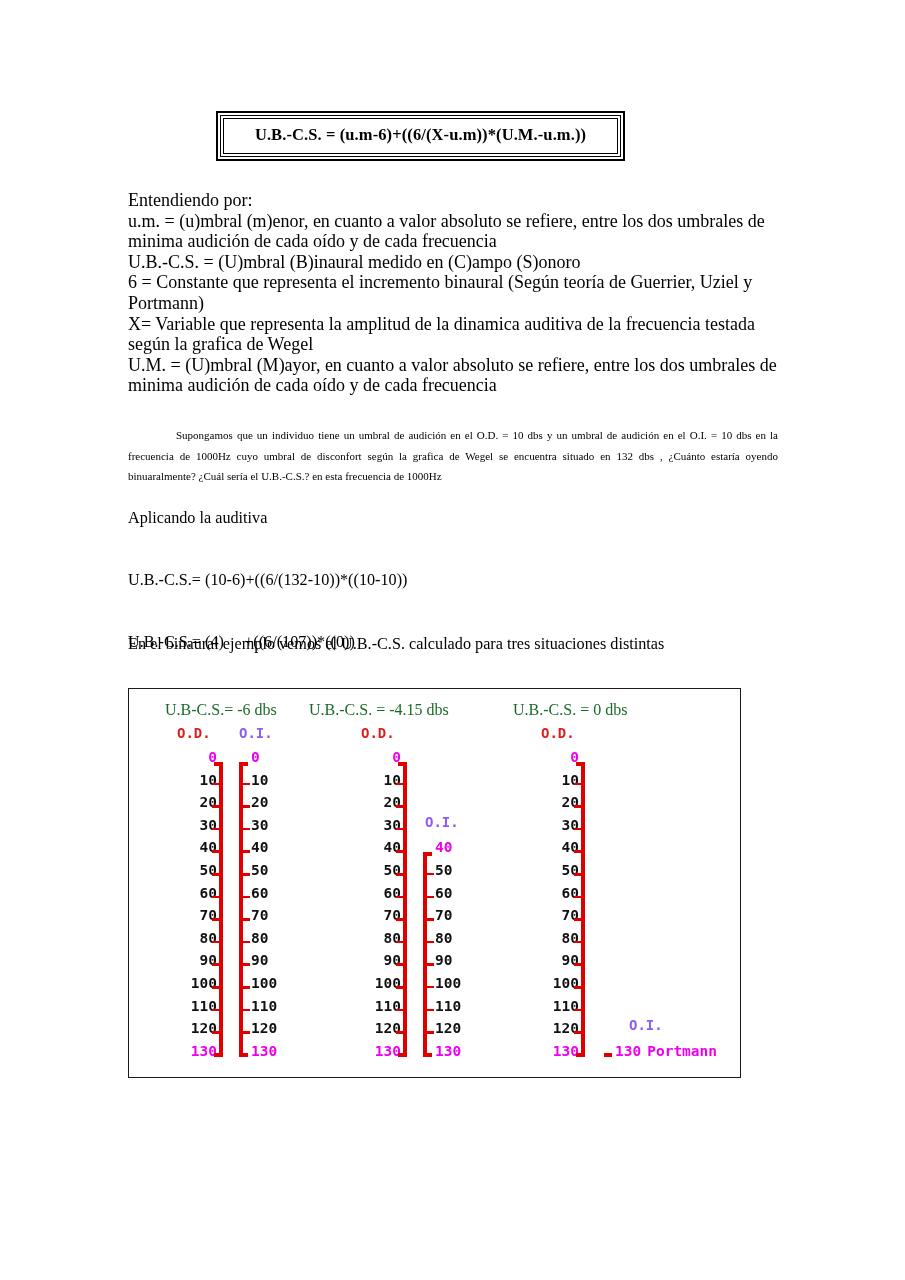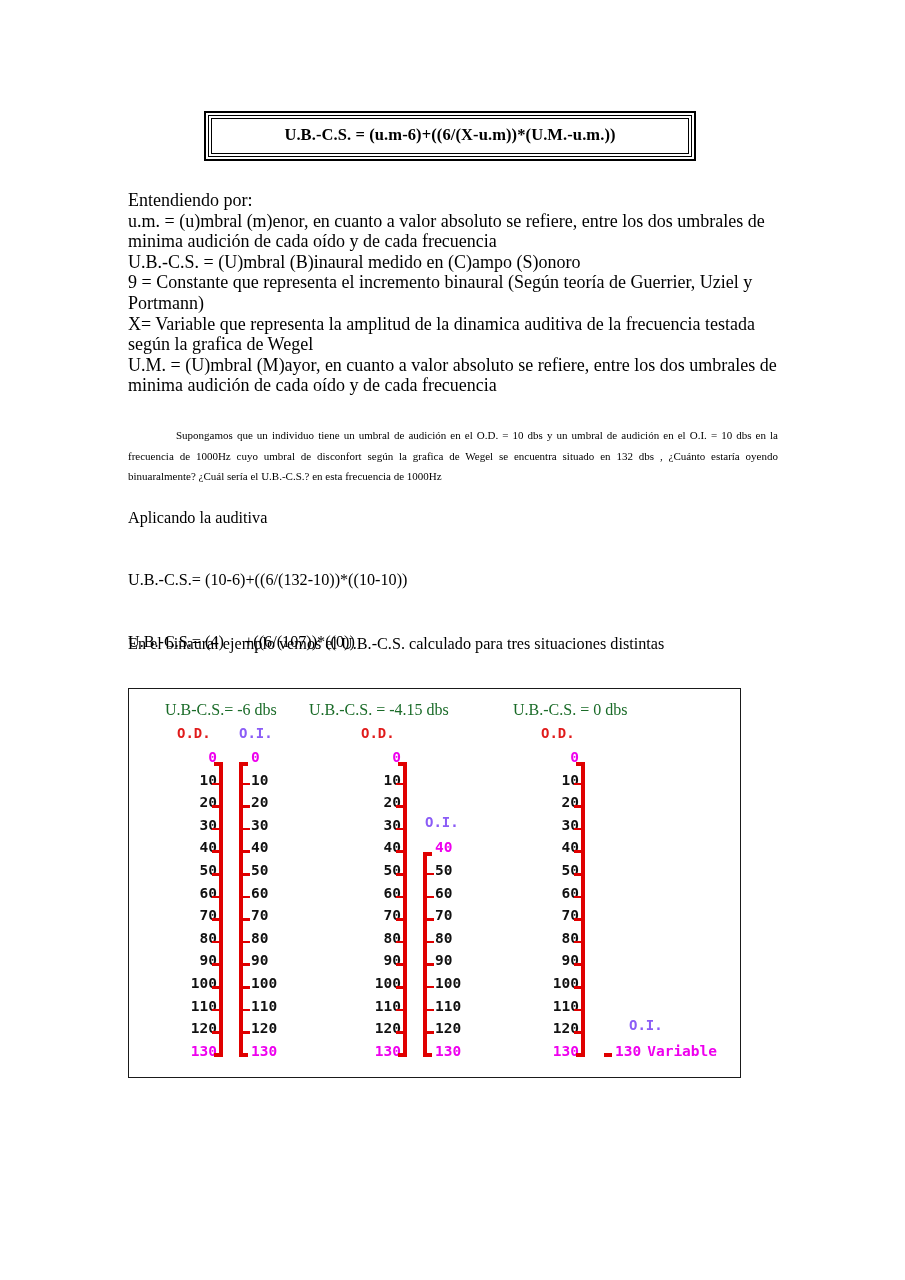--- a/index.html
+++ b/index.html
@@ -20,23 +20,23 @@
   .page {
     position: absolute;
     left: 0; top: 0;
     width: 905px;
     height: 1280px;
   }
 
   
   .formula-wrap {
     position: absolute;
-    left: 204px;
+    left: 216px;
     top: 111px;
-    width: 492px;
+    width: 409px;
   }
   .formula-outer {
     border: 2px solid #000;
     padding: 2px;
     background: #fff;
   }
   .formula-mid {
     border: 1px solid #000;
     padding: 2px;
   }
@@ -196,21 +196,21 @@
       <div class="formula-mid">
         <div class="formula-inner">U.B.-C.S. =  (u.m-6)+((6/(X-u.m))*(U.M.-u.m.))</div>
       </div>
     </div>
   </div>
 
   <div class="defs">
     <p>Entendiendo por:</p>
     <p>u.m. = (u)mbral (m)enor, en cuanto a valor absoluto se refiere, entre los dos umbrales de minima audición de cada  oído y de cada frecuencia</p>
     <p>U.B.-C.S. = (U)mbral (B)inaural medido en (C)ampo (S)onoro</p>
-    <p>9 = Constante que representa el incremento binaural (Según teoría de Guerrier, Uziel y Portmann)</p>
+    <p>6 = Constante que representa el incremento binaural (Según teoría de Guerrier, Uziel y Portmann)</p>
     <p>X=  Variable que representa la amplitud de la dinamica auditiva de la frecuencia testada según la grafica de Wegel</p>
     <p>U.M. =  (U)mbral (M)ayor, en cuanto a valor absoluto se refiere, entre los dos umbrales de minima audición de cada  oído y de cada frecuencia</p>
   </div>
 
   <div class="example">
     <p>Supongamos que un individuo tiene un umbral de audición en el  O.D. = 10 dbs y un umbral de audición en el  O.I. = 10 dbs en la frecuencia de 1000Hz  cuyo umbral de disconfort según la grafica de Wegel se encuentra situado en 132 dbs , ¿Cuánto estaría oyendo binuaralmente?  ¿Cuál sería el U.B.-C.S.? en esta frecuencia de 1000Hz</p>
   </div>
 
   <div class="aplicando">Aplicando la auditiva</div>
 
@@ -370,19 +370,19 @@
           <div class="tick t-left" style="top: 133.6px;"></div>
           <div class="tick t-left" style="top: 156.2px;"></div>
           <div class="tick t-left" style="top: 178.8px;"></div>
           <div class="tick t-left" style="top: 201.4px;"></div>
           <div class="tick t-left" style="top: 224px;"></div>
           <div class="tick t-left" style="top: 246.6px;"></div>
           <div class="tick t-left" style="top: 269.2px;"></div>
         </div>
         <div class="ear-label ear-oi" style="left: 500px; top: 328.2px;">O.I.</div>
         <div class="scale" style="left: 0px; top: 0px;">
-          <div class="row" style="top: 350.8px; left: 486px; text-align: left;"><span class="num magenta">130</span><span class="num magenta" style="margin-left: 6px;">Variable</span></div>
+          <div class="row" style="top: 350.8px; left: 486px; text-align: left;"><span class="num magenta">130</span><span class="num magenta" style="margin-left: 6px;">Portmann</span></div>
         </div>
         <div class="cof-tick" style="left: 475px; top: 363.8px;"></div>
       </div>
   </div>
 
 </div>
 
 </body></html>

